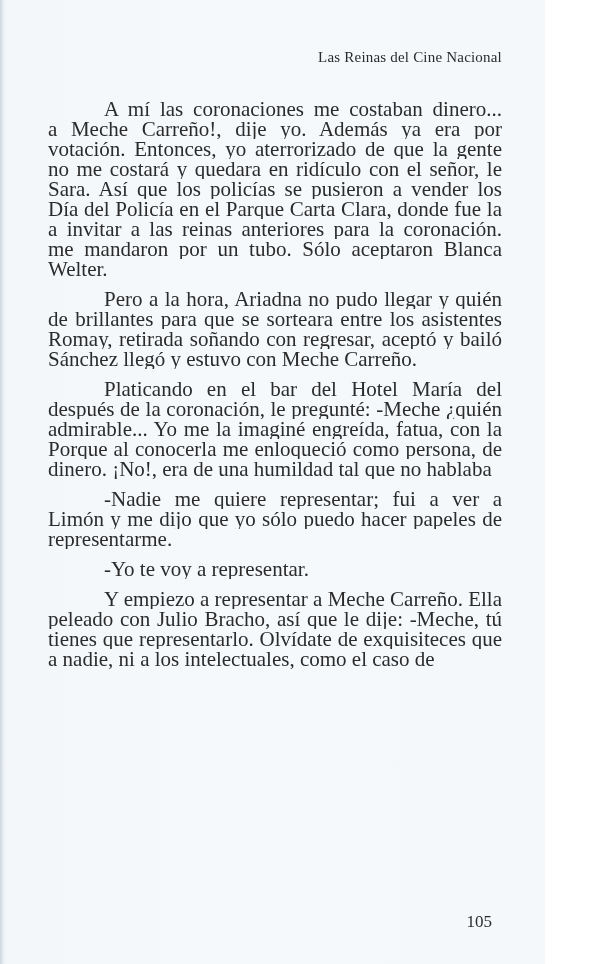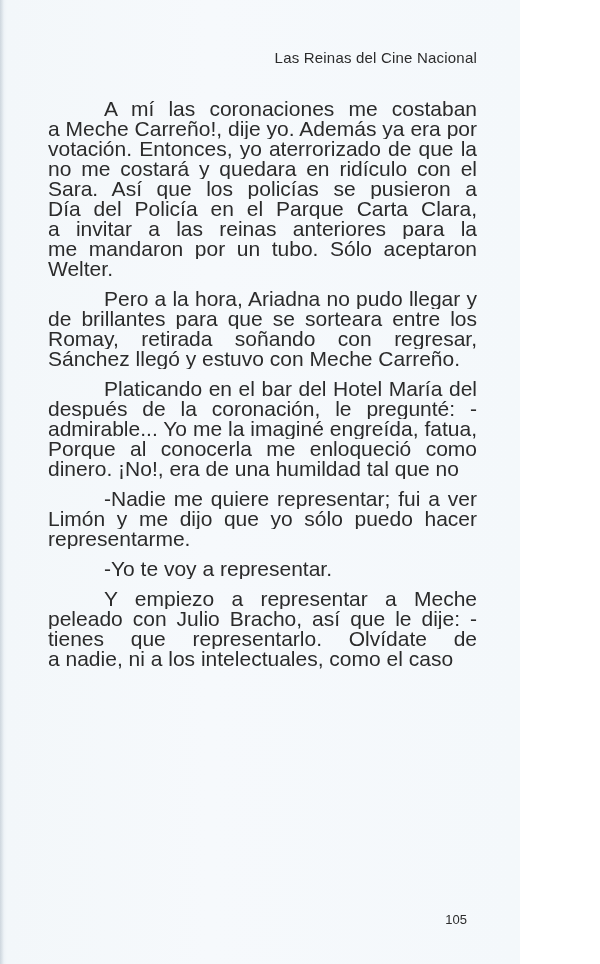--- a/index.html
+++ b/index.html
@@ -2,41 +2,42 @@
 <html><head>
 <meta charset="utf-8">
 <style>
   html, body { margin: 0; padding: 0; }
   .page {
     position: relative;
     width: 520px;
     height: 964px;
     overflow: hidden;
     background: linear-gradient(90deg, #e7edf2 0px, #f3f7fa 7px, #f6f9fc 40%, #f4f8fb 100%);
-    font-family: Liberation Sans, sans-serif;
+    font-family: Liberation Serif, serif;
     color: #2b2b2b;
+    padding-left: 25px;
   }
   .edge-left {
     position: absolute; left: 0; top: 0; bottom: 0; width: 4px;
     background: linear-gradient(90deg, rgba(160,172,184,.35), rgba(160,172,184,0));
   }
   .header {
     position: absolute; top: 49px; left: 48px; right: 43px;
     text-align: right; font-size: 15px; letter-spacing: .2px;
   }
   .text-block { position: absolute; top: 99px; left: 48px; right: 43px; }
   .para + .para { margin-top: 10px; }
   .ln {
     font-size: 21px; line-height: 20px; height: 20px; overflow: hidden;
     text-align: justify; text-align-last: justify;
   }
   .ln.last { text-align: left; text-align-last: auto; }
   .ln.ind { text-indent: 56px; }
   .ln em { font-style: italic; }
-  .page-number { position: absolute; top: 912px; right: 53px; font-size: 13px; }
+  .page-number { position: absolute; top: 912px; right: 53px; font-size: 17px; }
   .art { position: absolute; }
   .art-dash { left: 569px; top: 58px; width: 9px; height: 2.5px; background: rgba(125,136,148,.55); transform: rotate(-6deg); border-radius: 2px; }
   .art-colon-a { left: 573px; top: 95px; width: 2.5px; height: 3.5px; background: rgba(140,150,162,.45); border-radius: 1px; }
   .art-colon-b { left: 573px; top: 102px; width: 2.5px; height: 3.5px; background: rgba(140,150,162,.45); border-radius: 1px; }
   .art-dot { left: 565px; top: 204px; width: 3px; height: 3px; background: rgba(150,158,168,.45); border-radius: 50%; }
 </style>
 </head>
 <body>
 
 <div class="page">

